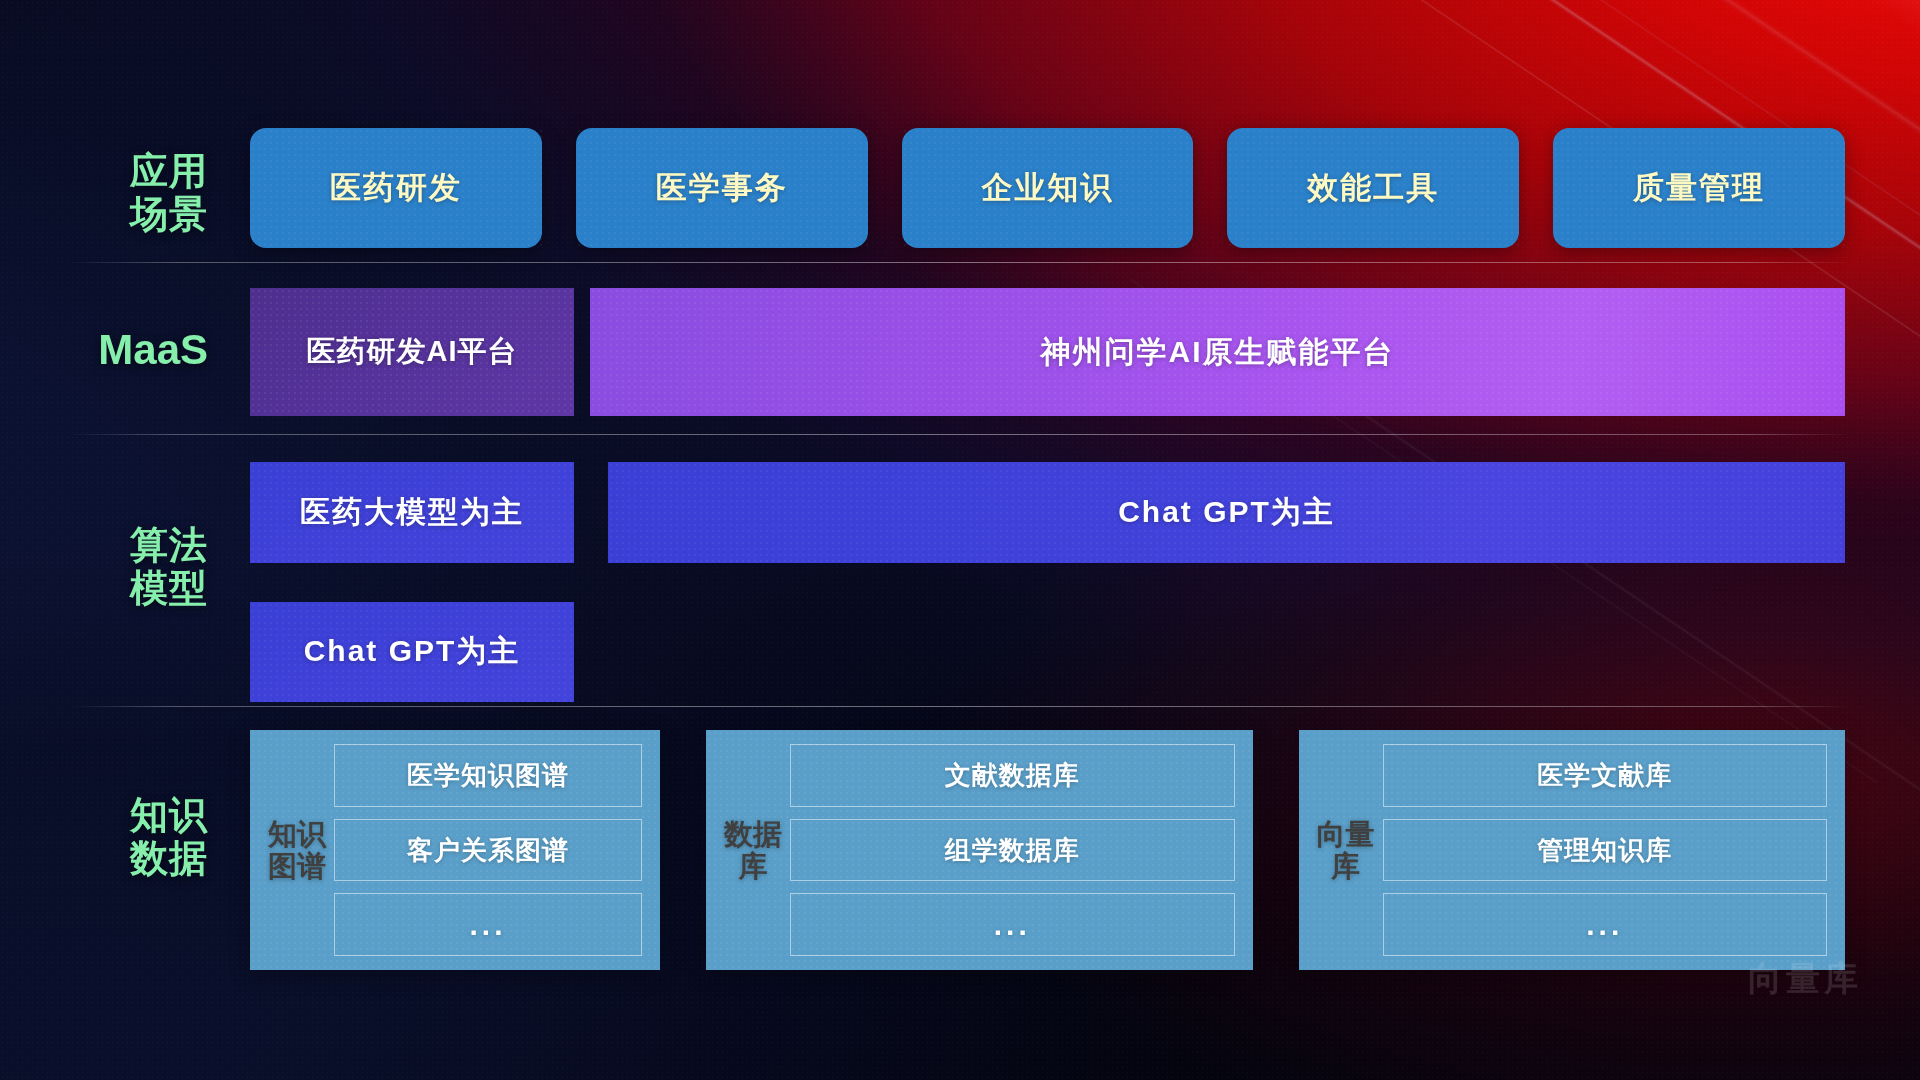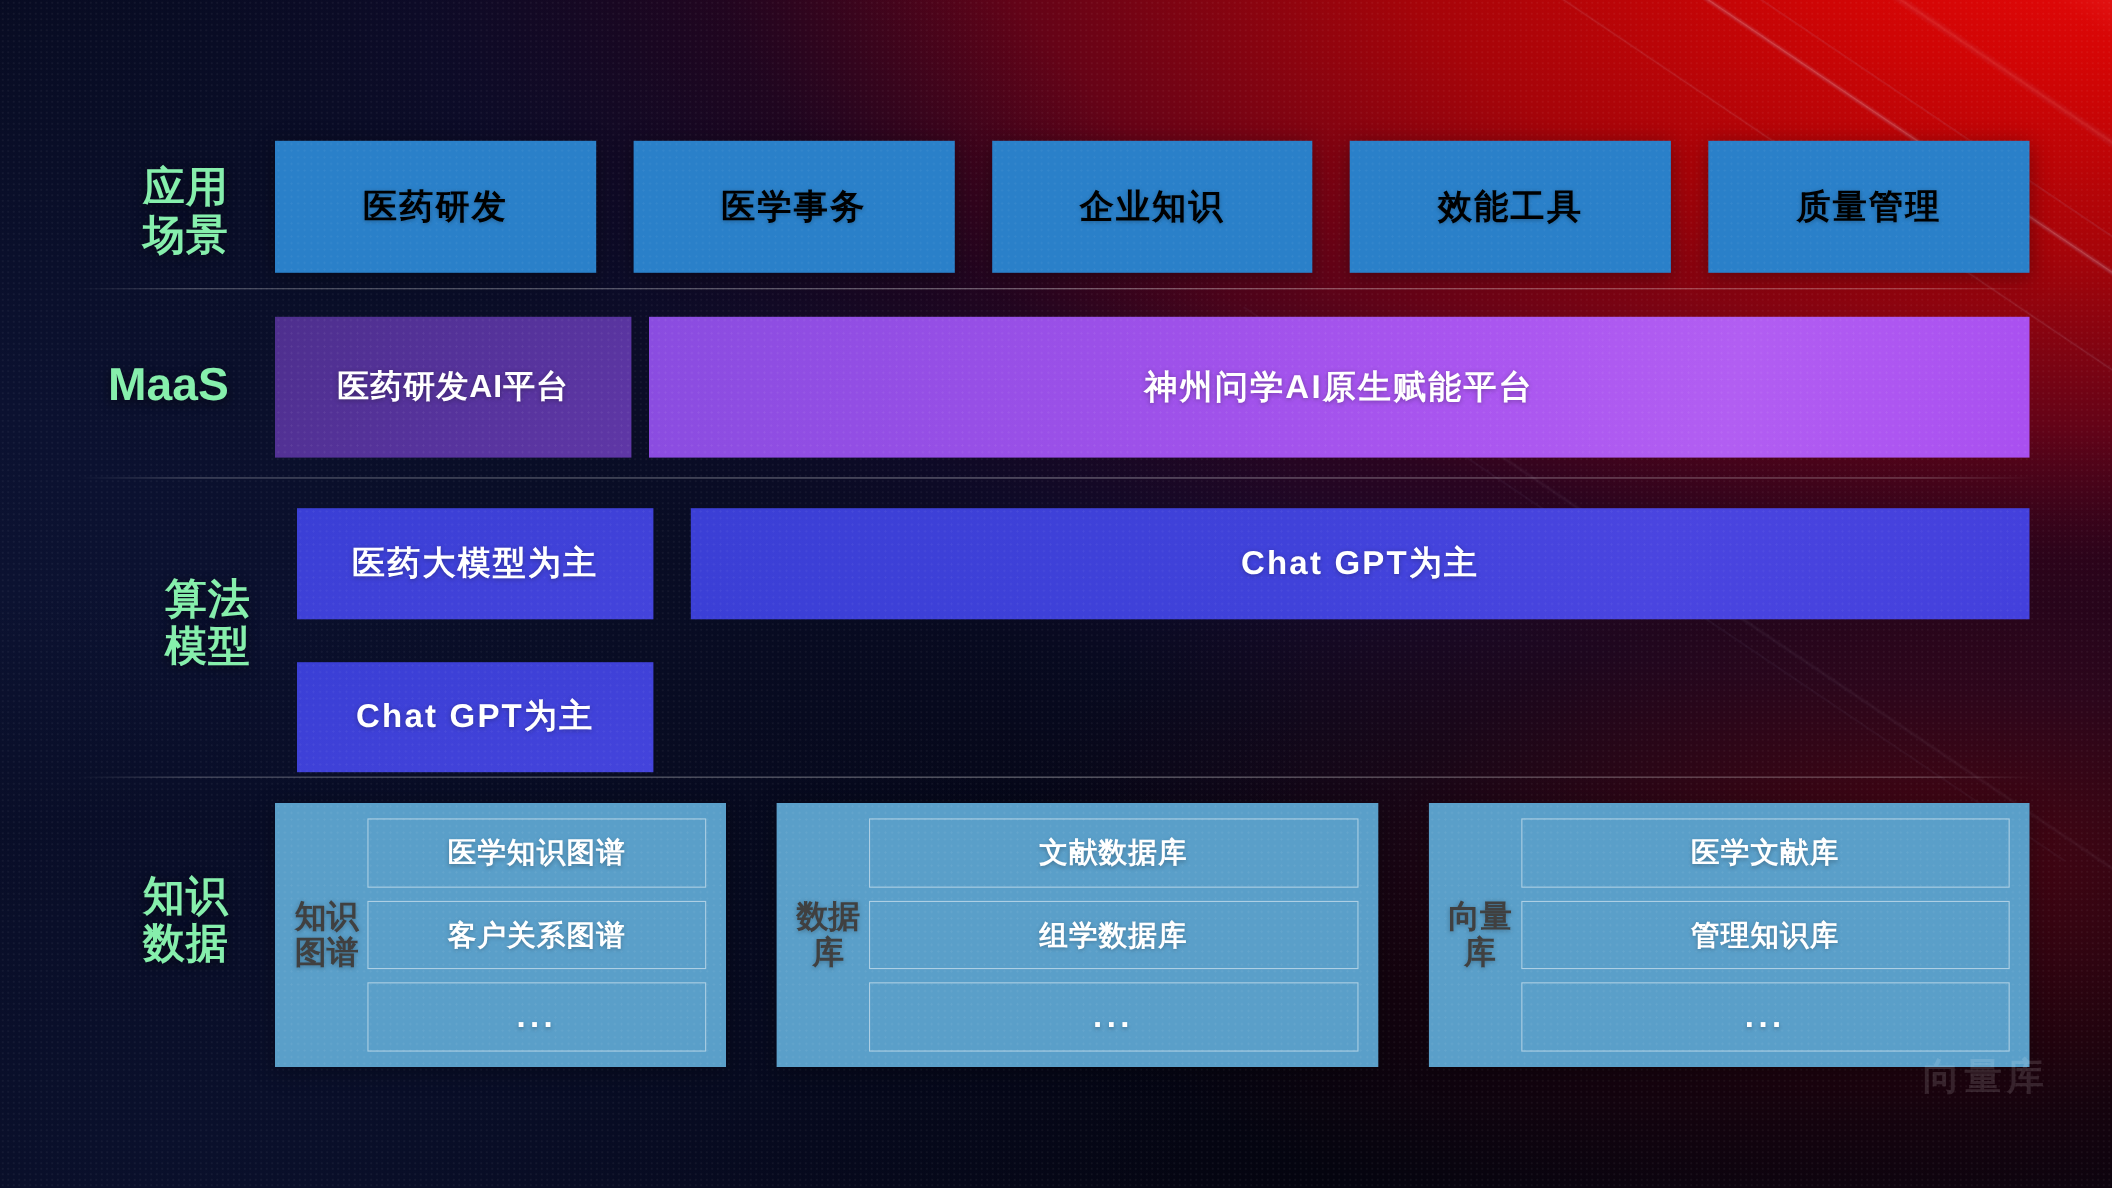--- a/index.html
+++ b/index.html
@@ -69,23 +69,24 @@
     background:linear-gradient(90deg, rgba(255,255,255,0) 0%, rgba(255,255,255,0.30) 6%, rgba(255,255,255,0.42) 50%, rgba(255,255,255,0.30) 94%, rgba(255,255,255,0) 100%);
   }
 
   
   #row-app { top:128px; height:120px; }
   .app-track { position:absolute; left:250px; right:75px; top:0; height:120px; display:flex; gap:34px; }
   .app-box {
     flex:1;
     background:#2a80c9;
     display:flex; align-items:center; justify-content:center;
-    color:#000000; font-size:31px; font-weight:700; letter-spacing:2px;
+    color:#fef9c3; font-size:31px; font-weight:700; letter-spacing:2px;
     box-shadow:0 4px 18px rgba(0,0,0,.35);
     position:relative;
+    border-radius:16px;
   }
   .app-box::after {
     content:""; position:absolute; inset:0;
     background-image: radial-gradient(rgba(255,255,255,0.10) 0.8px, transparent 1px);
     background-size:6px 6px;
     opacity:.5; pointer-events:none;
   }
   .app-box span { position:relative; z-index:1; text-shadow:0 1px 4px rgba(0,0,0,.28); }
 
   
@@ -106,21 +107,21 @@
     position:relative;
   }
   .maas-left::after,.maas-right::after {
     content:""; position:absolute; inset:0;
     background-image: radial-gradient(rgba(255,255,255,0.12) 0.8px, transparent 1px);
     background-size:6px 6px; opacity:.55; pointer-events:none;
   }
   .maas-left span,.maas-right span { position:relative; z-index:1; text-shadow:0 1px 5px rgba(0,0,0,.3); }
 
   
-  #row-algo { top:462px; height:300px;margin-left:20px; }
+  #row-algo { top:462px; height:300px; }
   .algo-grid {
     position:absolute; left:250px; right:75px; top:0; height:240px;
     display:flex; flex-direction:column; gap:39px;
   }
   .algo-line { flex:1; display:flex; gap:34px; }
   .algo-left {
     width:324px; flex:0 0 324px;
     background:linear-gradient(160deg,#3a3fd6 0%,#3f41d8 50%,#4444dc 100%);
   }
   .algo-right {

